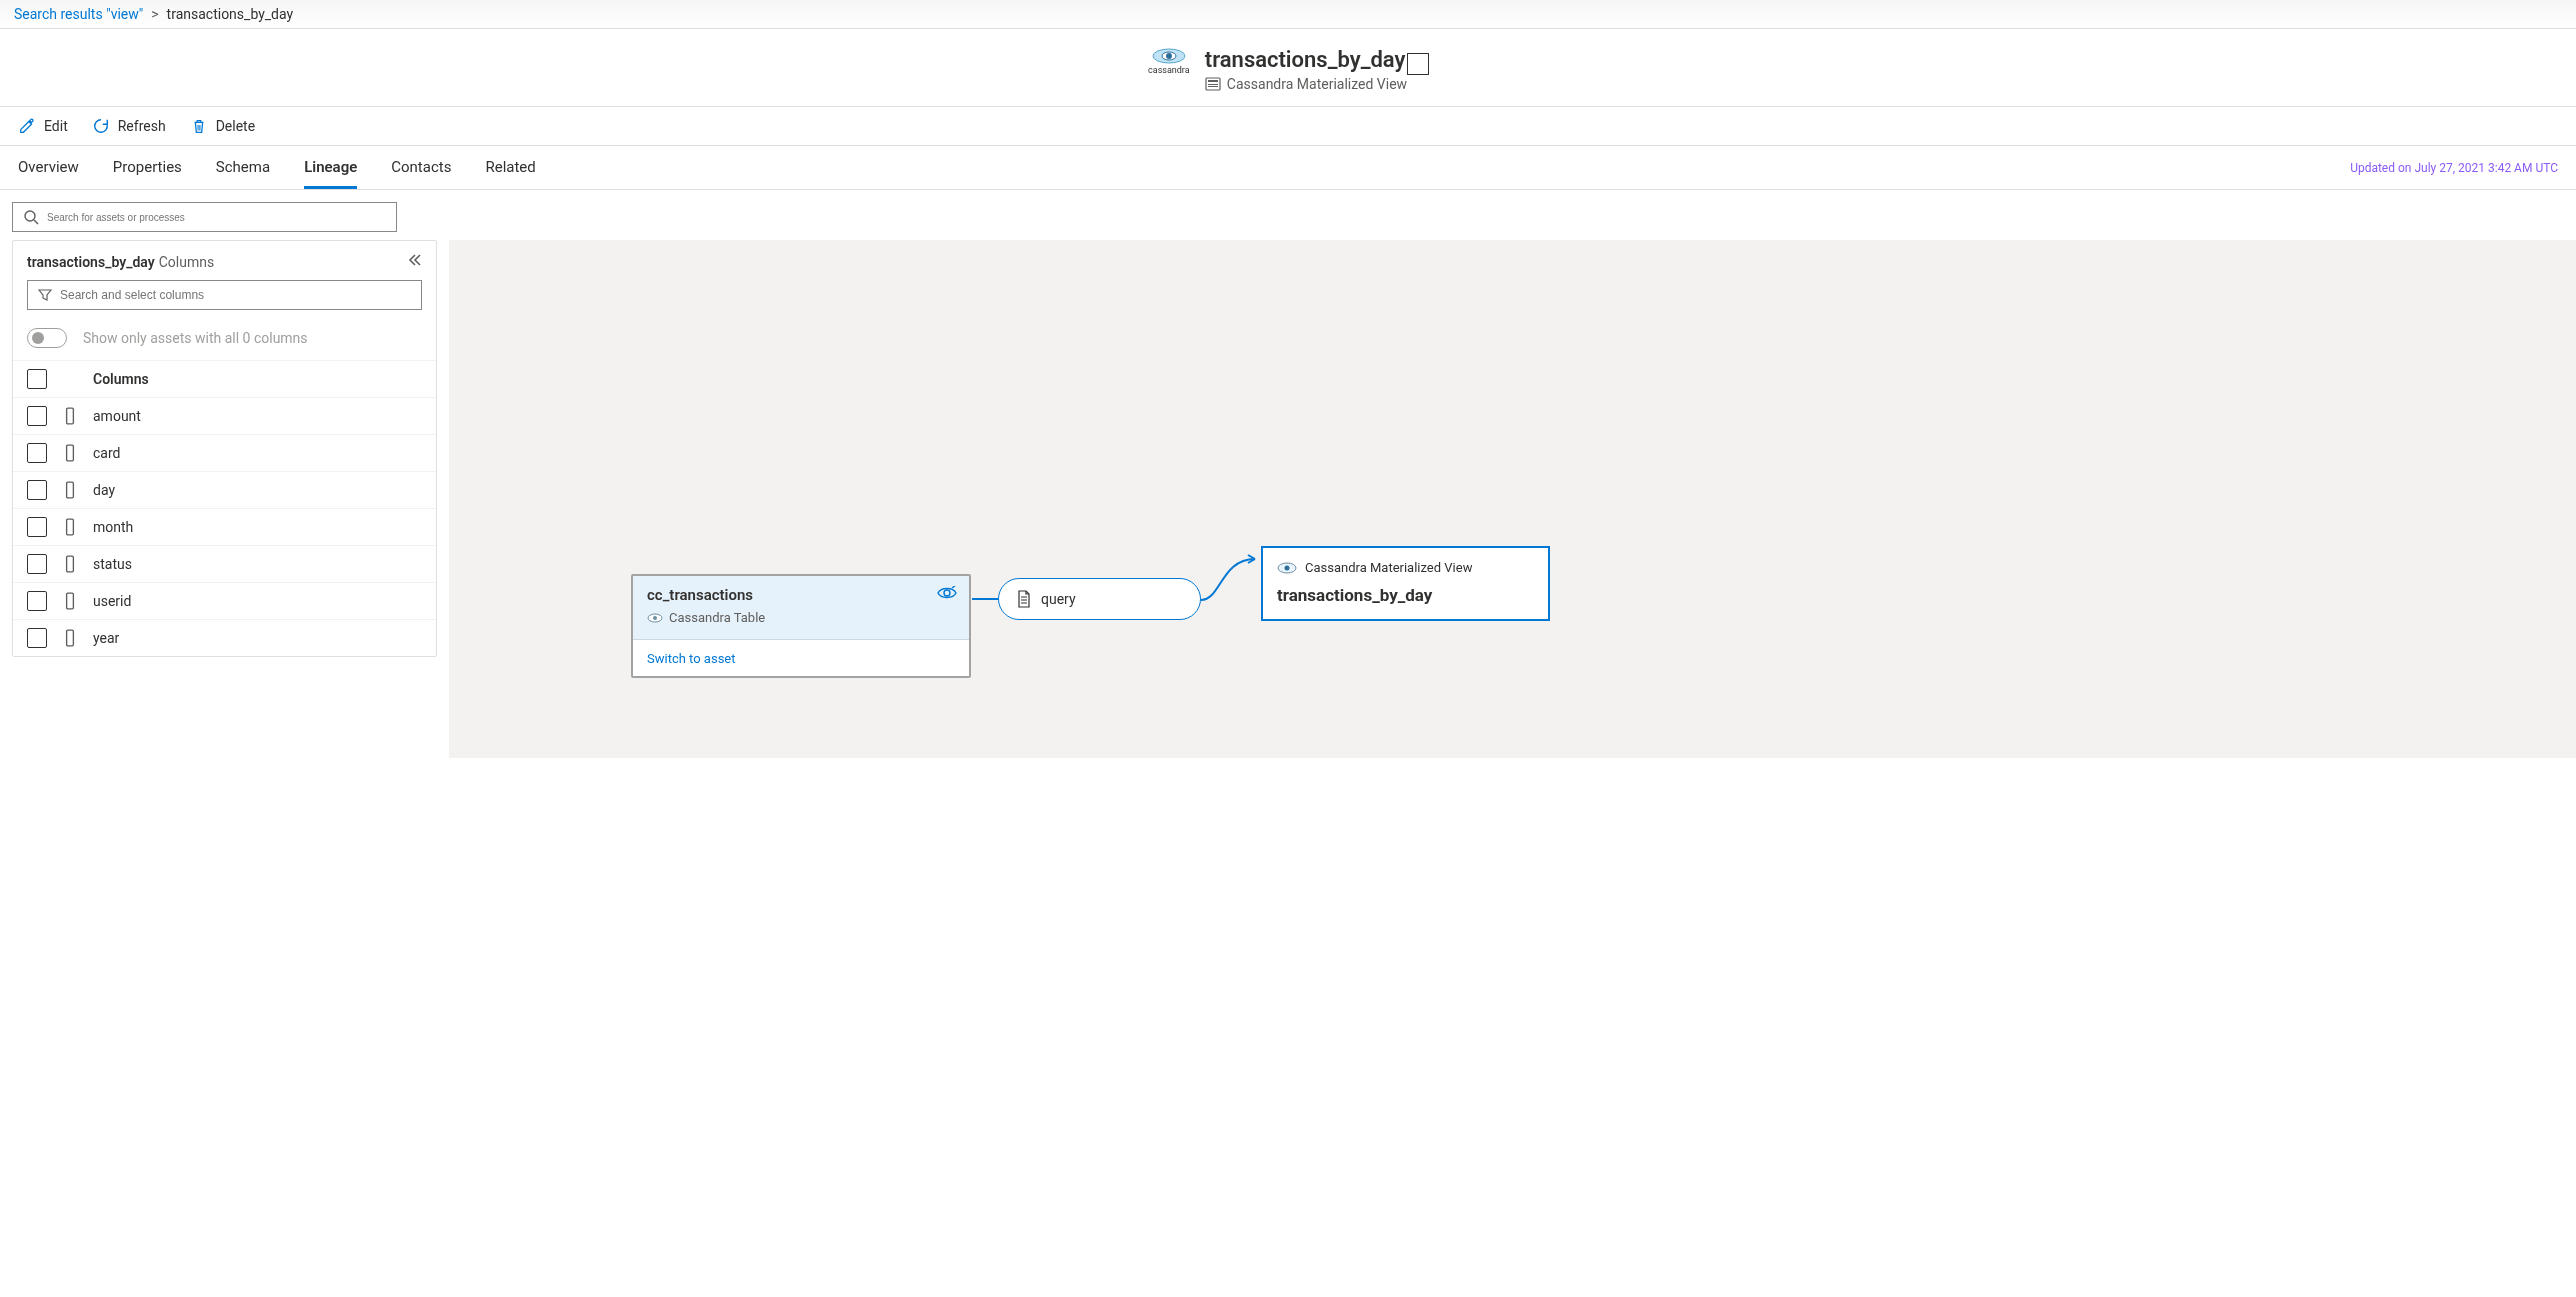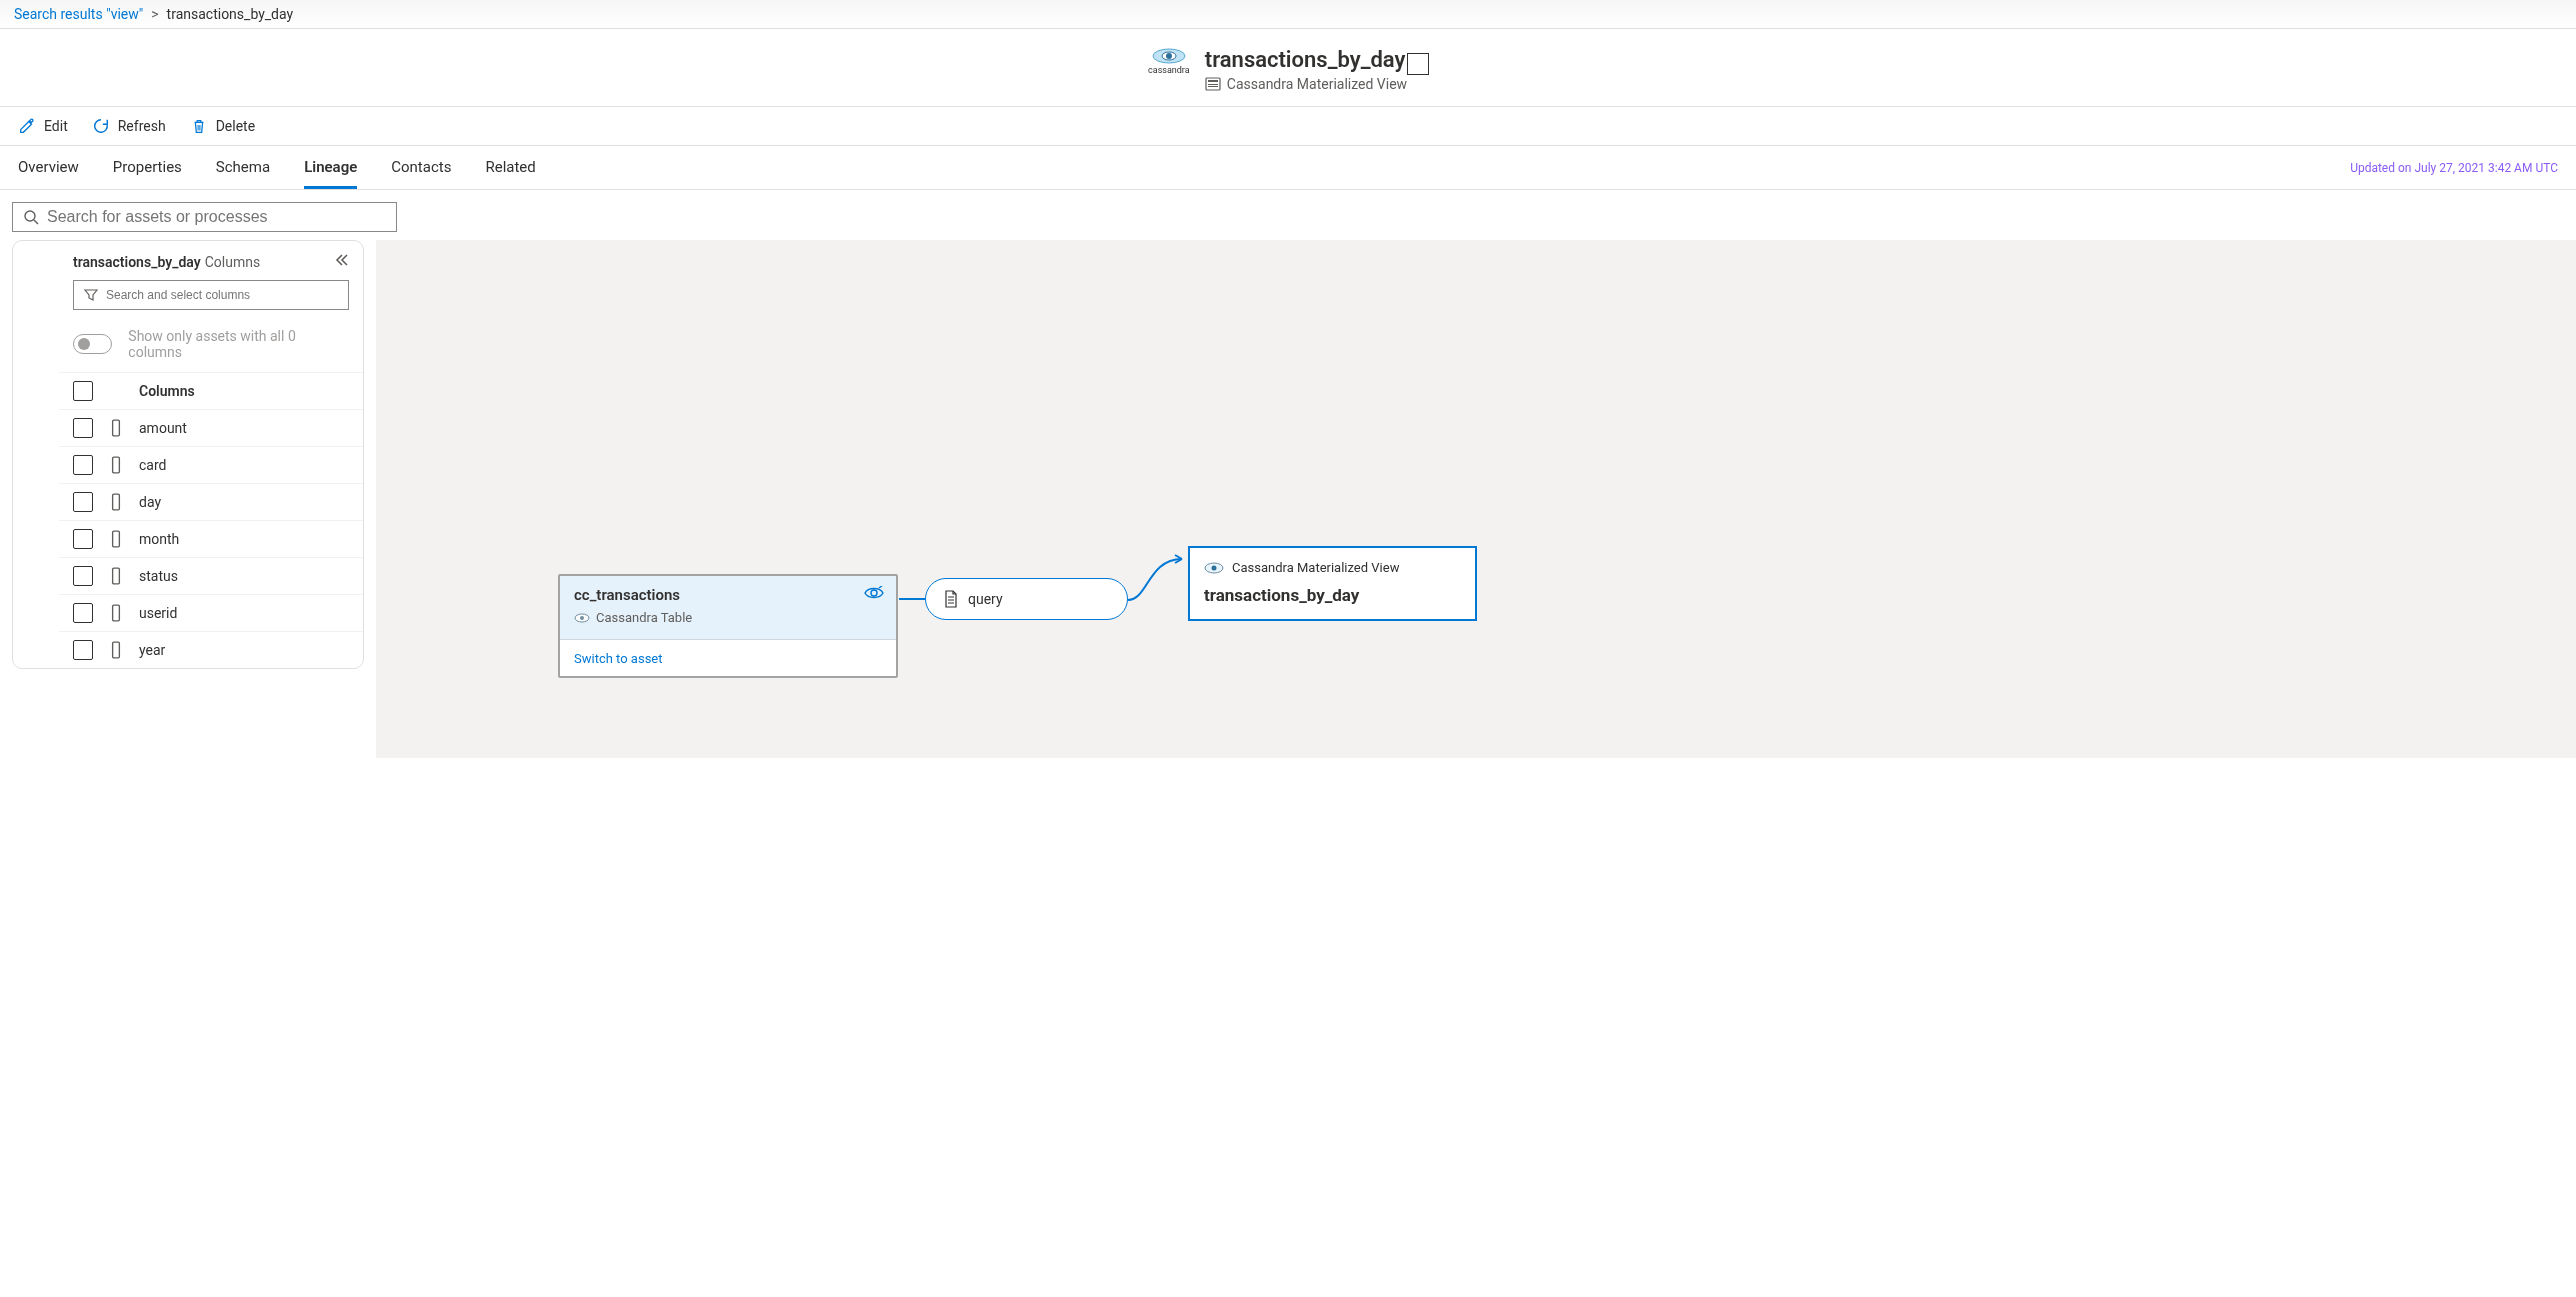--- a/index.html
+++ b/index.html
@@ -59,32 +59,31 @@
   .tab.active { font-weight:600; border-bottom-color:#0078d4; }
   .updated { font-size: 12px; color:#8b5cf6; padding: 12px 0; }
   
   .searchwrap { padding: 12px 12px 8px; }
   .search {
     display:flex; align-items:center; gap:8px;
     width: 385px; height: 30px;
     border:1px solid #8a8886; padding: 0 10px;
     color:#605e5c;
   }
-  .search input { border:0; outline:0; flex:1; font-size:16px; color:#ef4444; }
+  .search input { border:0; outline:0; flex:1; font-size:10px; color:#ef4444; }
   .search svg { width:16px; height:16px; }
   
   .split { display:flex; }
   .side {
-    width: 352px;
+    width: 425px;
     border: 1px solid #e1dfdd;
-    border-radius: 10px;
+    border-radius: 2px;
     margin-left: 12px;
     background:#fff;
     align-self:flex-start;
-    padding-left:46px;
   }
   .side-hdr { display:flex; align-items:center; justify-content:space-between; padding:12px 14px 10px; font-size:14px; }
   .side-hdr .t { font-weight:600; }
   .side-hdr .s { color:#605e5c; font-weight:400; margin-left:4px;}
   .collapse { color:#605e5c; font-size:14px; cursor:pointer; }
   .colsearch {
     margin: 0 14px 10px;
     display:flex; align-items:center; gap:8px;
     border:1px solid #8a8886; height:30px; padding:0 10px; color:#605e5c;
   }

